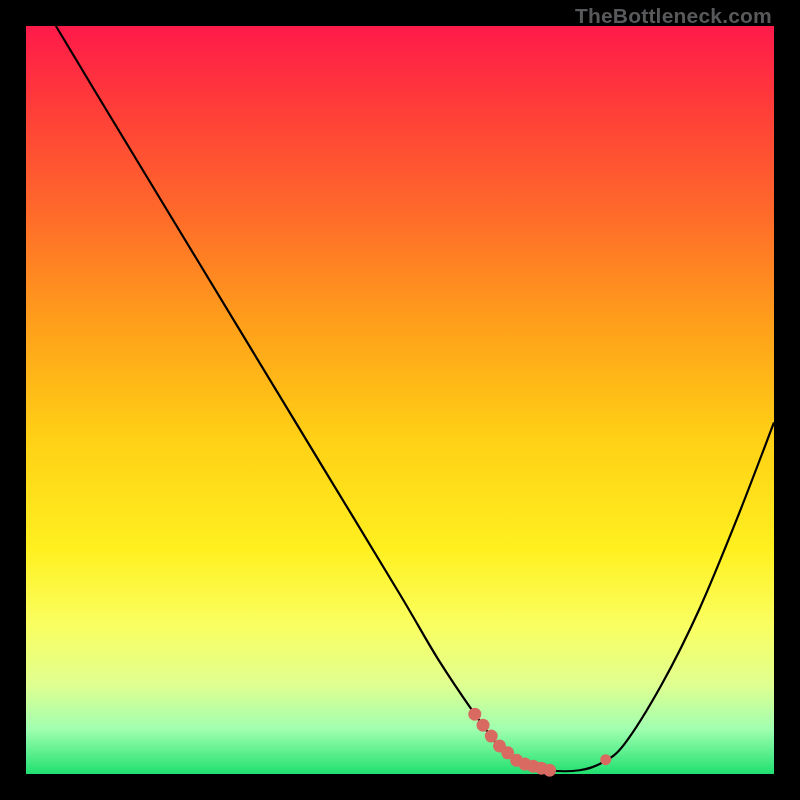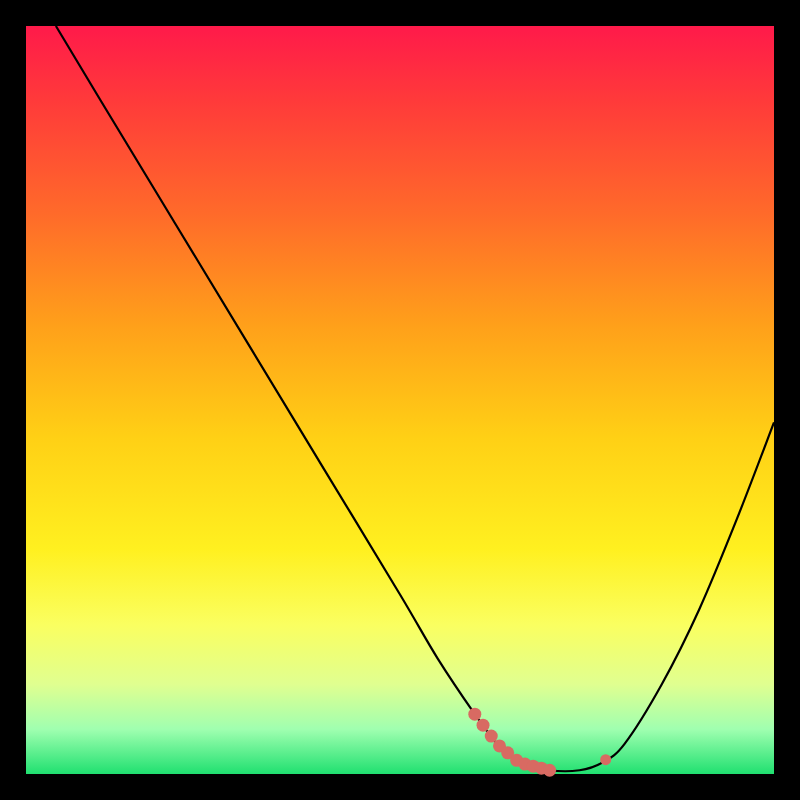--- a/index.html
+++ b/index.html
@@ -57,13 +57,14 @@
         <circle cx="481.712" cy="726.8066666666667" r="6.5" fill="#d86a62"></circle>
         <circle cx="490.68799999999993" cy="734.2866666666666" r="6.5" fill="#d86a62"></circle>
         <circle cx="498.91600000000005" cy="738.089" r="6.5" fill="#d86a62"></circle>
         <circle cx="507.14399999999995" cy="740.146" r="6.5" fill="#d86a62"></circle>
         <circle cx="515.3720000000001" cy="742.203" r="6.5" fill="#d86a62"></circle>
         <circle cx="523.6" cy="744.26" r="6.5" fill="#d86a62"></circle>
         <circle cx="579.7" cy="733.6633333333333" r="5.5" fill="#d86a62"></circle>
       </g>
   </svg>
 
+  <div class="watermark">TheBottleneck.com</div>
 </div>
 
 </body></html>

